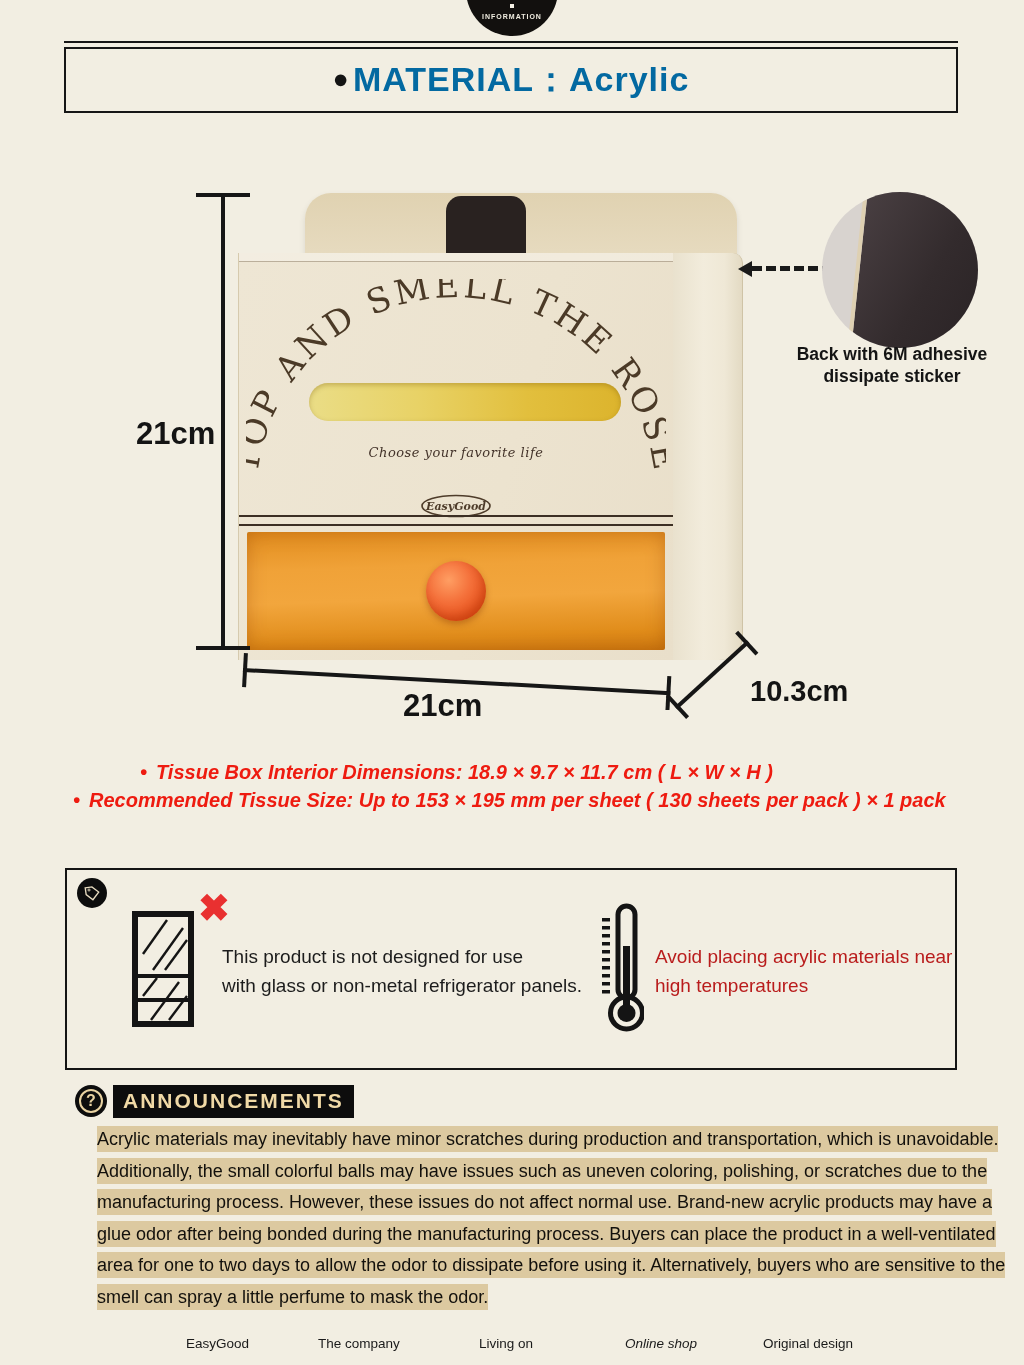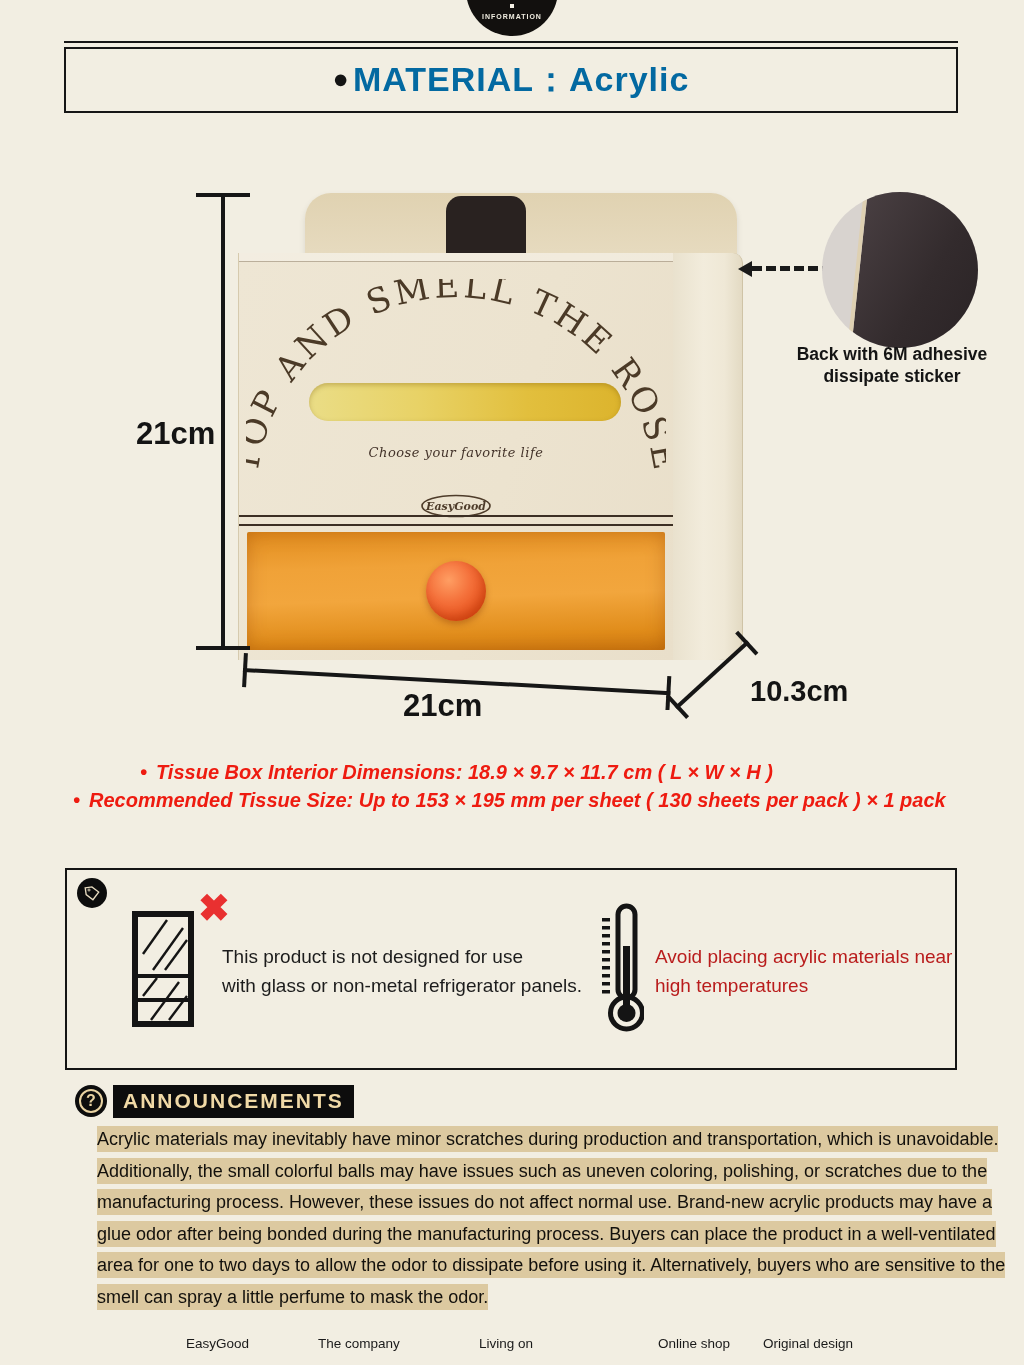--- a/index.html
+++ b/index.html
@@ -98,21 +98,21 @@
     display:flex;align-items:center;justify-content:center;}
   .q-circle::before{content:"";position:absolute;inset:4px;border:2px solid #e9d3a2;border-radius:50%;}
   .q-circle .q{position:relative;font-size:16px;font-weight:bold;color:#e9d3a2;}
   .ann-label{background:#0d0d0d;color:#f0d9a6;font-weight:bold;font-size:21px;letter-spacing:2px;
     padding:4px 10px 5px 10px;}
   .ann-body{position:absolute;left:65px;top:1124px;width:921px;font-size:18px;line-height:31.5px;color:#12100c;padding-left:32px;}
   .ann-body .hl{background:#dcc9a0;padding:3px 0;box-decoration-break:clone;-webkit-box-decoration-break:clone;}
   
   .footer{position:absolute;left:0;top:1330px;width:1024px;height:35px;}
   .footer span{position:absolute;top:6px;font-size:13.5px;color:#1a1a1a;}
-  .f-0{left:186px;} .f-1{left:318px;text-align:right;} .f-2{left:479px;} .f-3{left:658px;} .f-4{left:763px;text-align:right;}
+  .f-0{left:186px;} .f-1{left:318px;text-align:right;} .f-2{left:479px;} .f-3{left:625px;font-style:italic;} .f-4{left:763px;text-align:right;}
 </style>
 </head>
 <body>
 
 <div class="info-badge">
   <div class="dot"></div>
   <div class="txt">INFORMATION</div>
 </div>
 
 <div class="header-rule"></div>

